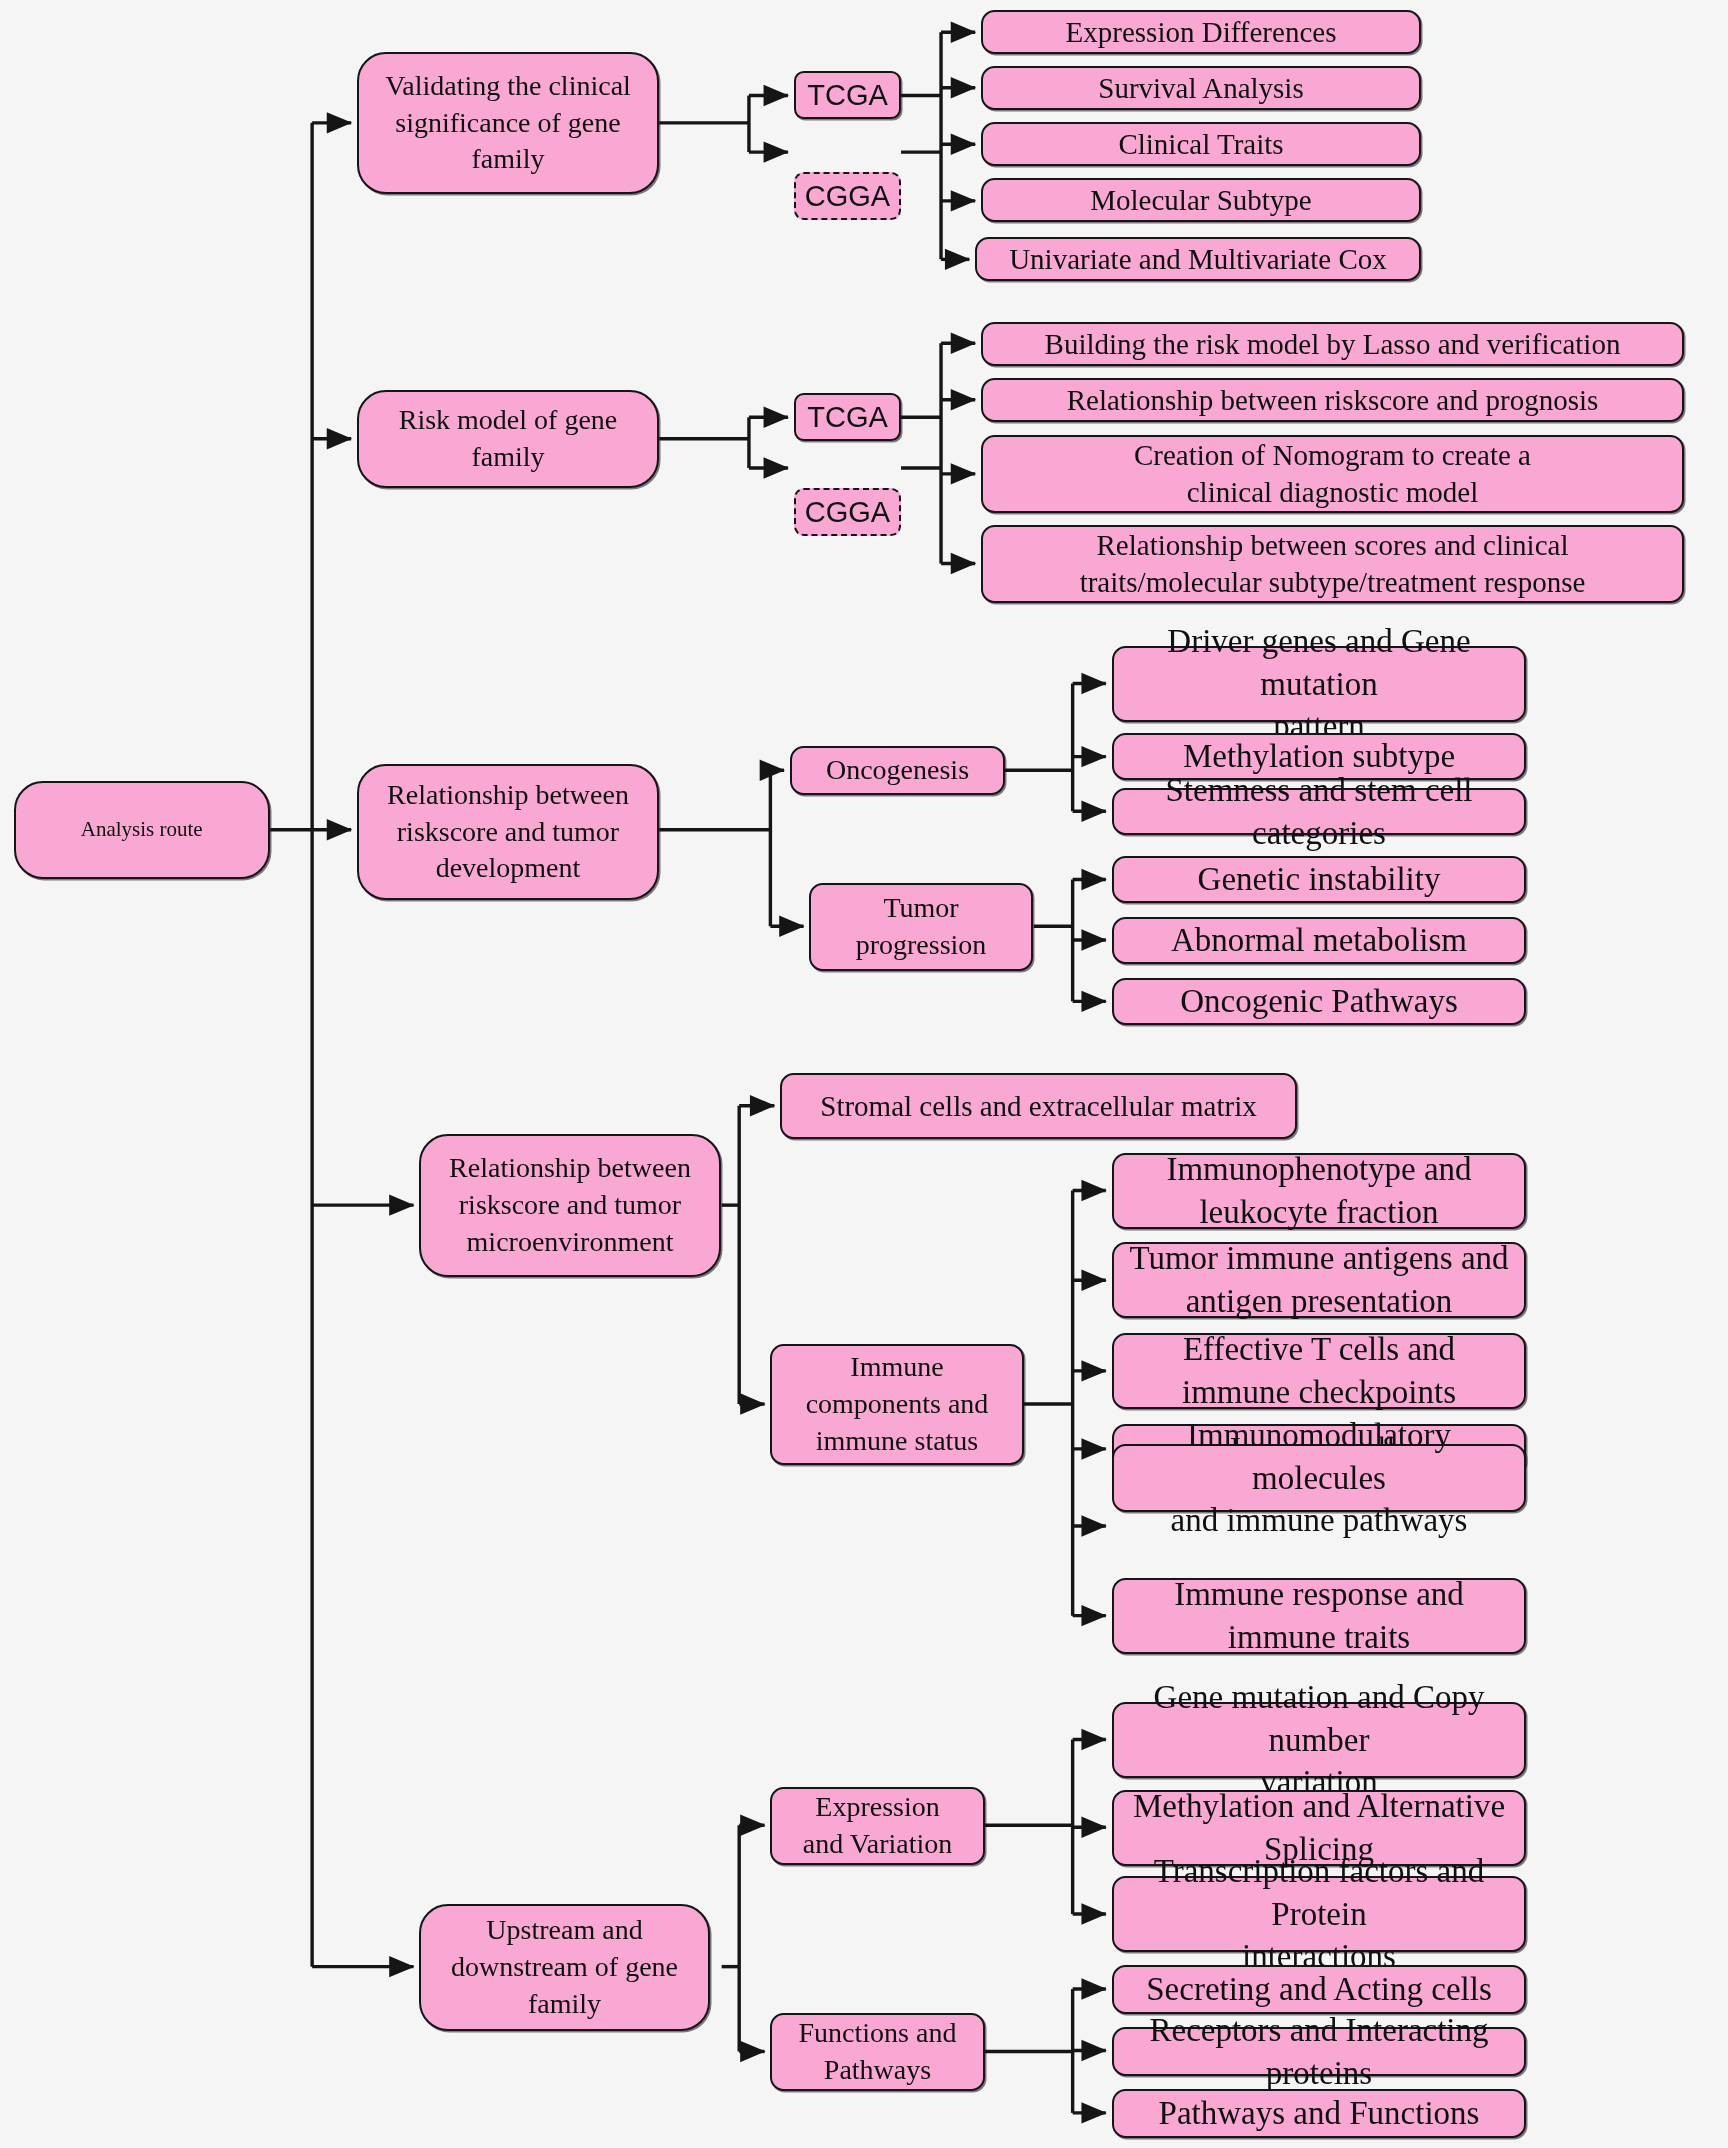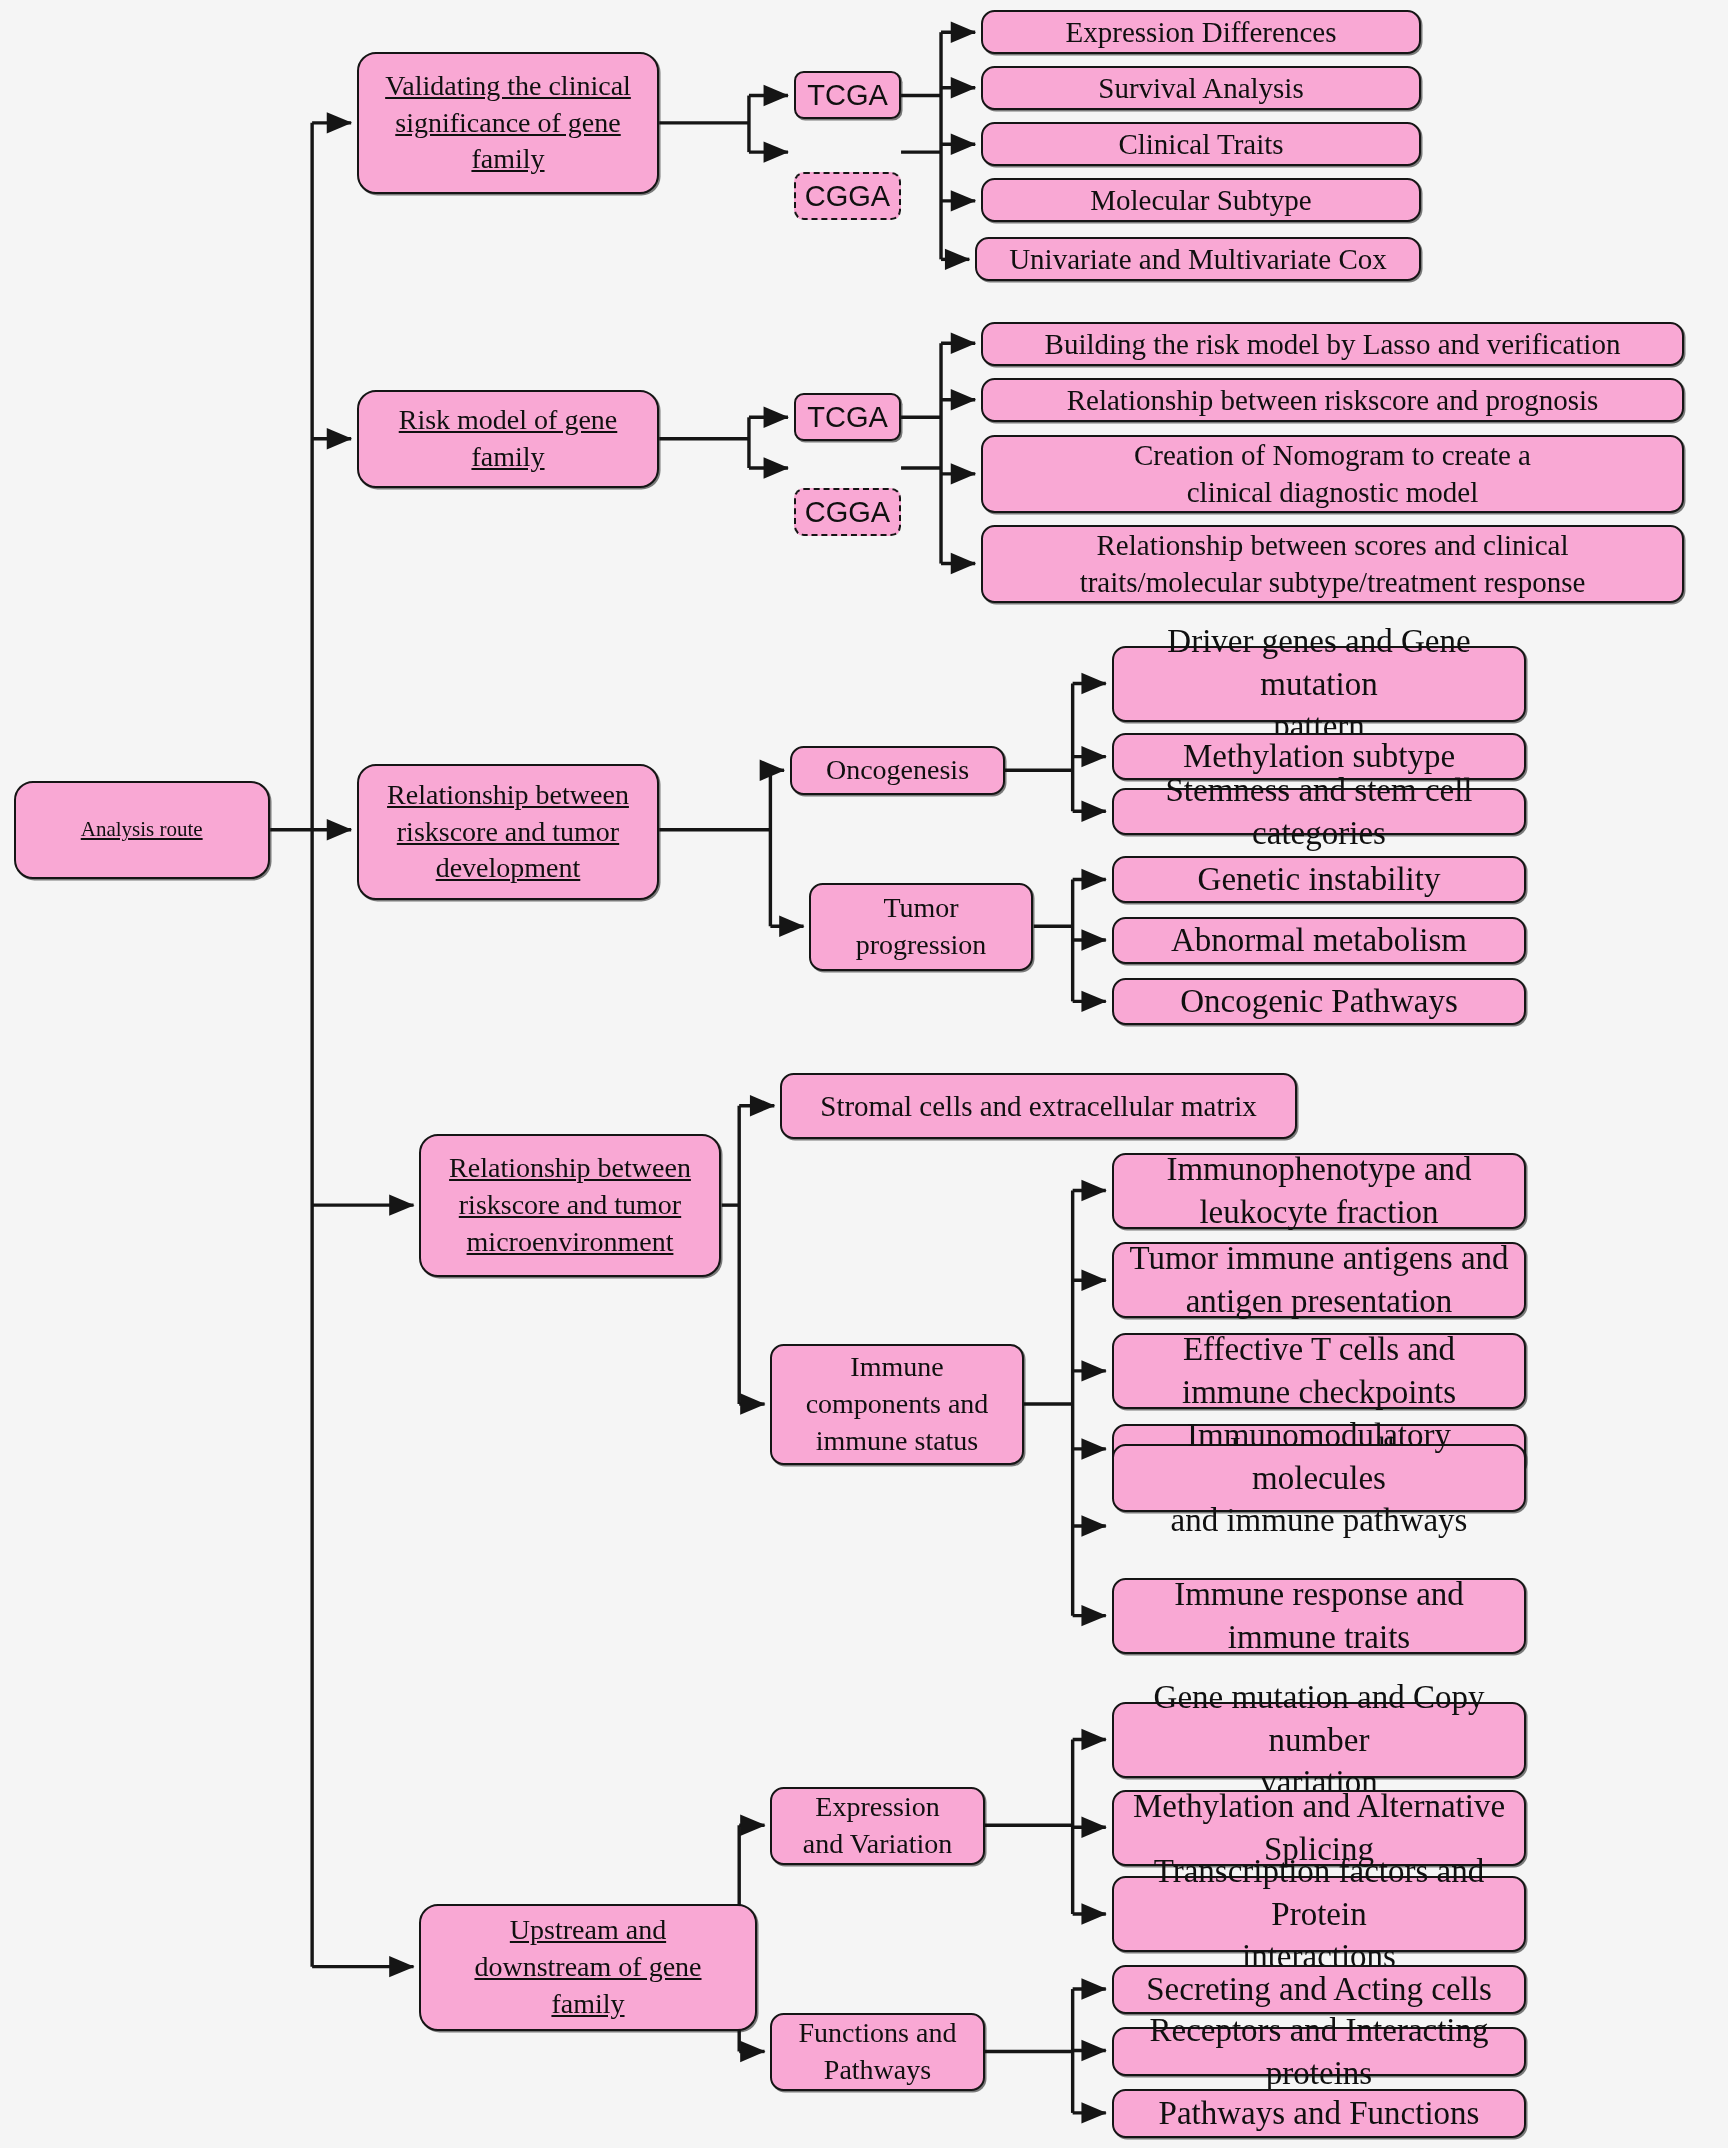--- a/index.html
+++ b/index.html
@@ -19,21 +19,21 @@
     border:2.9px solid #151515;
     border-radius:13.7px;
     display:flex;align-items:center;justify-content:center;
     text-align:center;
     white-space:pre-line;
     padding:2px 5.9px;
     line-height:1.32;
     box-shadow:1.5px 1.5px 0 rgba(20,20,20,.55);
   }
   .dashed{border-style:dashed;box-shadow:none;margin-top:44px;}
-  .r16{border-radius:19px;text-decoration:underline;}
+  .r16{border-radius:29px;}
   .r10{border-radius:9.8px;}
   .f-root{font-size:21px;}
   .f-main{font-size:28px;}
   .f-out{font-size:29px;line-height:1.26;}
   .f-sub{font-size:33px;line-height:1.3;}
   .f-data{font-family:"Liberation Sans","DejaVu Sans",sans-serif;font-size:29px;}
 </style>
 </head>
 <body>
 
@@ -142,21 +142,21 @@
 significance of gene
 family</div>
   <div class="bx f-main r16" style="left:357px;top:390px;width:302px;height:98px">Risk model of gene
 family</div>
   <div class="bx f-main r16" style="left:357px;top:764px;width:302px;height:136px">Relationship between
 riskscore and tumor
 development</div>
   <div class="bx f-main r16" style="left:419px;top:1134px;width:302px;height:143px">Relationship between
 riskscore and tumor
 microenvironment</div>
-  <div class="bx f-main r16" style="left:419px;top:1904px;width:338px;height:127px">Upstream and
+  <div class="bx f-main r16" style="left:419px;top:1904px;width:291px;height:127px">Upstream and
 downstream of gene
 family</div>
 
   <div class="bx f-data r10" style="left:794px;top:71px;width:107px;height:48px">TCGA</div>
   <div class="bx f-data r10 dashed" style="left:794px;top:128px;width:107px;height:48px">CGGA</div>
 
   <div class="bx f-data r10" style="left:794px;top:393px;width:107px;height:48px">TCGA</div>
   <div class="bx f-data r10 dashed" style="left:794px;top:444px;width:107px;height:48px">CGGA</div>
 
   <div class="bx f-out" style="left:981px;top:9.8px;width:440px;height:44px">Expression Differences</div>

